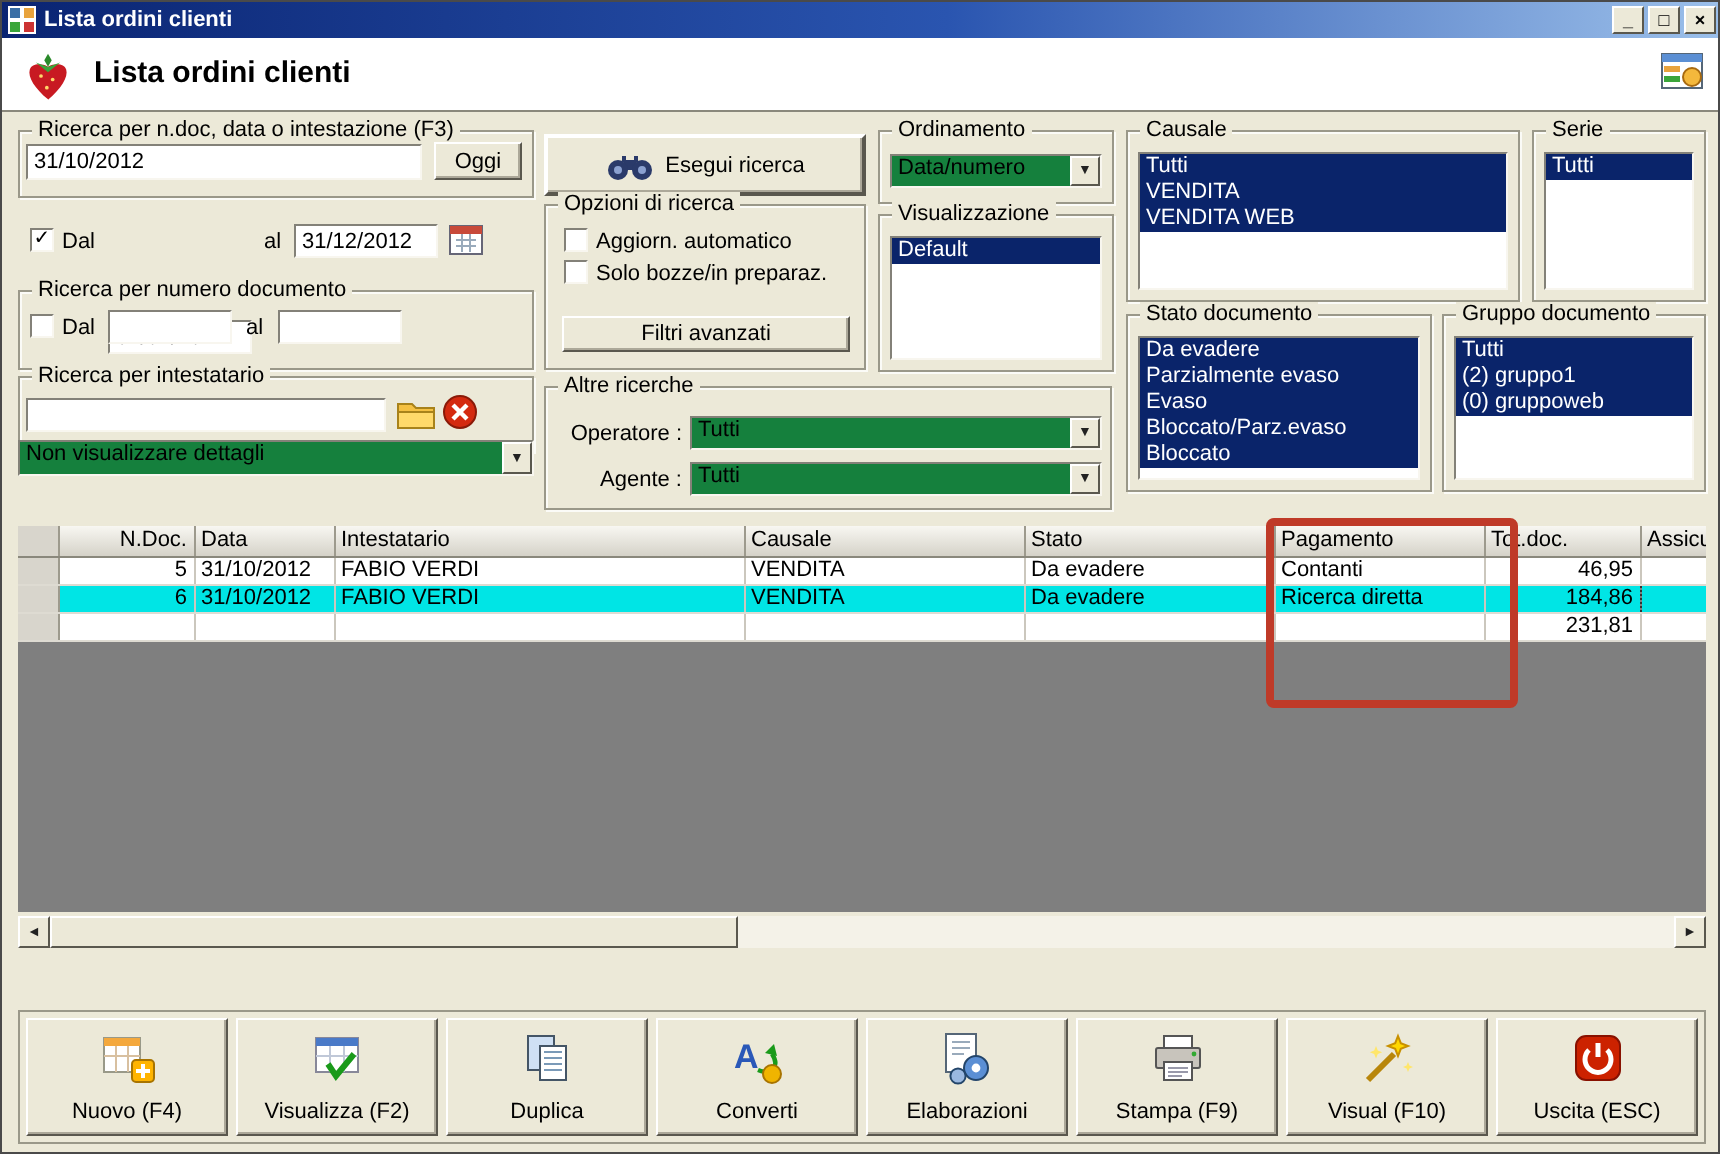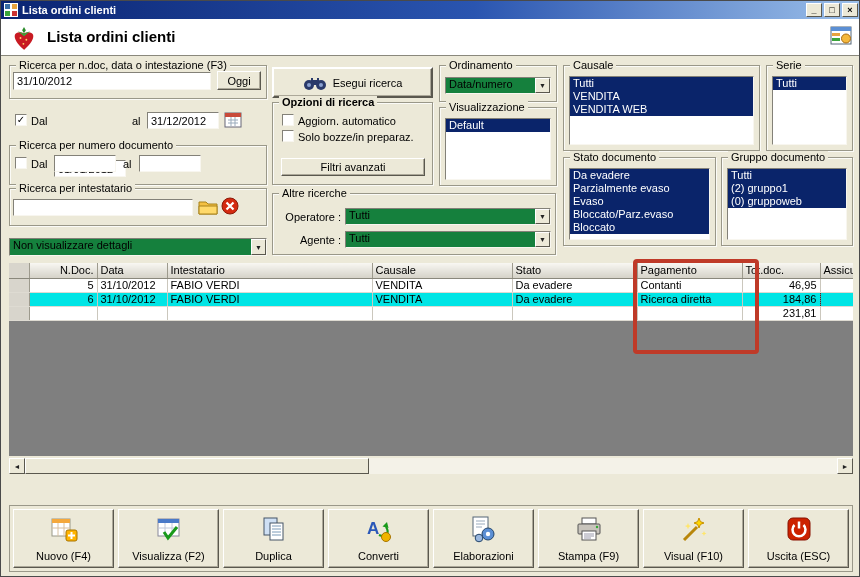--- a/index.html
+++ b/index.html
@@ -169,40 +169,40 @@
         <path d="M1 8h18v8H1z" fill="#ffd96a" stroke="#a8821a"></path>
       </svg>
   </span>
   <span class="icon-btn" style="left:220px;top:196px;width:18px;height:18px;">
     <svg viewBox="0 0 18 18" width="18" height="18">
         <circle cx="9" cy="9" r="8" fill="#d42a10" stroke="#8a1a08"></circle>
         <path d="M5.5 5.5l7 7M12.5 5.5l-7 7" stroke="#fff" stroke-width="2.2"></path>
       </svg>
   </span>
 
-  <div class="combo" style="left:8px;top:237px;width:258px;height:18px;">
+  <div class="combo" style="left:8px;top:219px;width:258px;height:18px;">
     <span class="combo-text">Non visualizzare dettagli</span>
     <span class="combo-arrow">▼</span>
   </div>
 
   <button class="btn" style="left:271px;top:66px;width:161px;height:31px;border-width:2px;">
     <span style="display:inline-flex;">
       <svg viewBox="0 0 24 16" width="24" height="16">
           <rect x="9" y="5" width="6" height="5" fill="#2a3a6a"></rect>
           <circle cx="6" cy="10" r="5" fill="#2a3a6a"></circle>
           <circle cx="18" cy="10" r="5" fill="#2a3a6a"></circle>
           <circle cx="6" cy="10" r="2" fill="#8aa0d0"></circle>
           <circle cx="18" cy="10" r="2" fill="#8aa0d0"></circle>
           <path d="M8 3h2v3H8zM14 3h2v3h-2z" fill="#2a3a6a"></path>
         </svg>
     </span>
     <span>Esegui ricerca</span>
   </button>
 
-  <div class="group" style="left:271px;top:101px;width:161px;height:83px;font-weight:bold;">
+  <div class="group" style="left:271px;top:101px;width:161px;height:83px;">
     <span class="legend">Opzioni di ricerca</span>
   </div>
   <span class="checkbox" style="left:281px;top:113px;"></span>
   <span class="flabel" style="left:297px;top:114px;">Aggiorn. automatico</span>
   <span class="checkbox" style="left:281px;top:129px;"></span>
   <span class="flabel" style="left:297px;top:130px;">Solo bozze/in preparaz.</span>
   <button class="btn" style="left:280px;top:157px;width:144px;height:18px;">Filtri avanzati</button>
 
   <div class="group" style="left:271px;top:192px;width:284px;height:62px;">
     <span class="legend">Altre ricerche</span>

